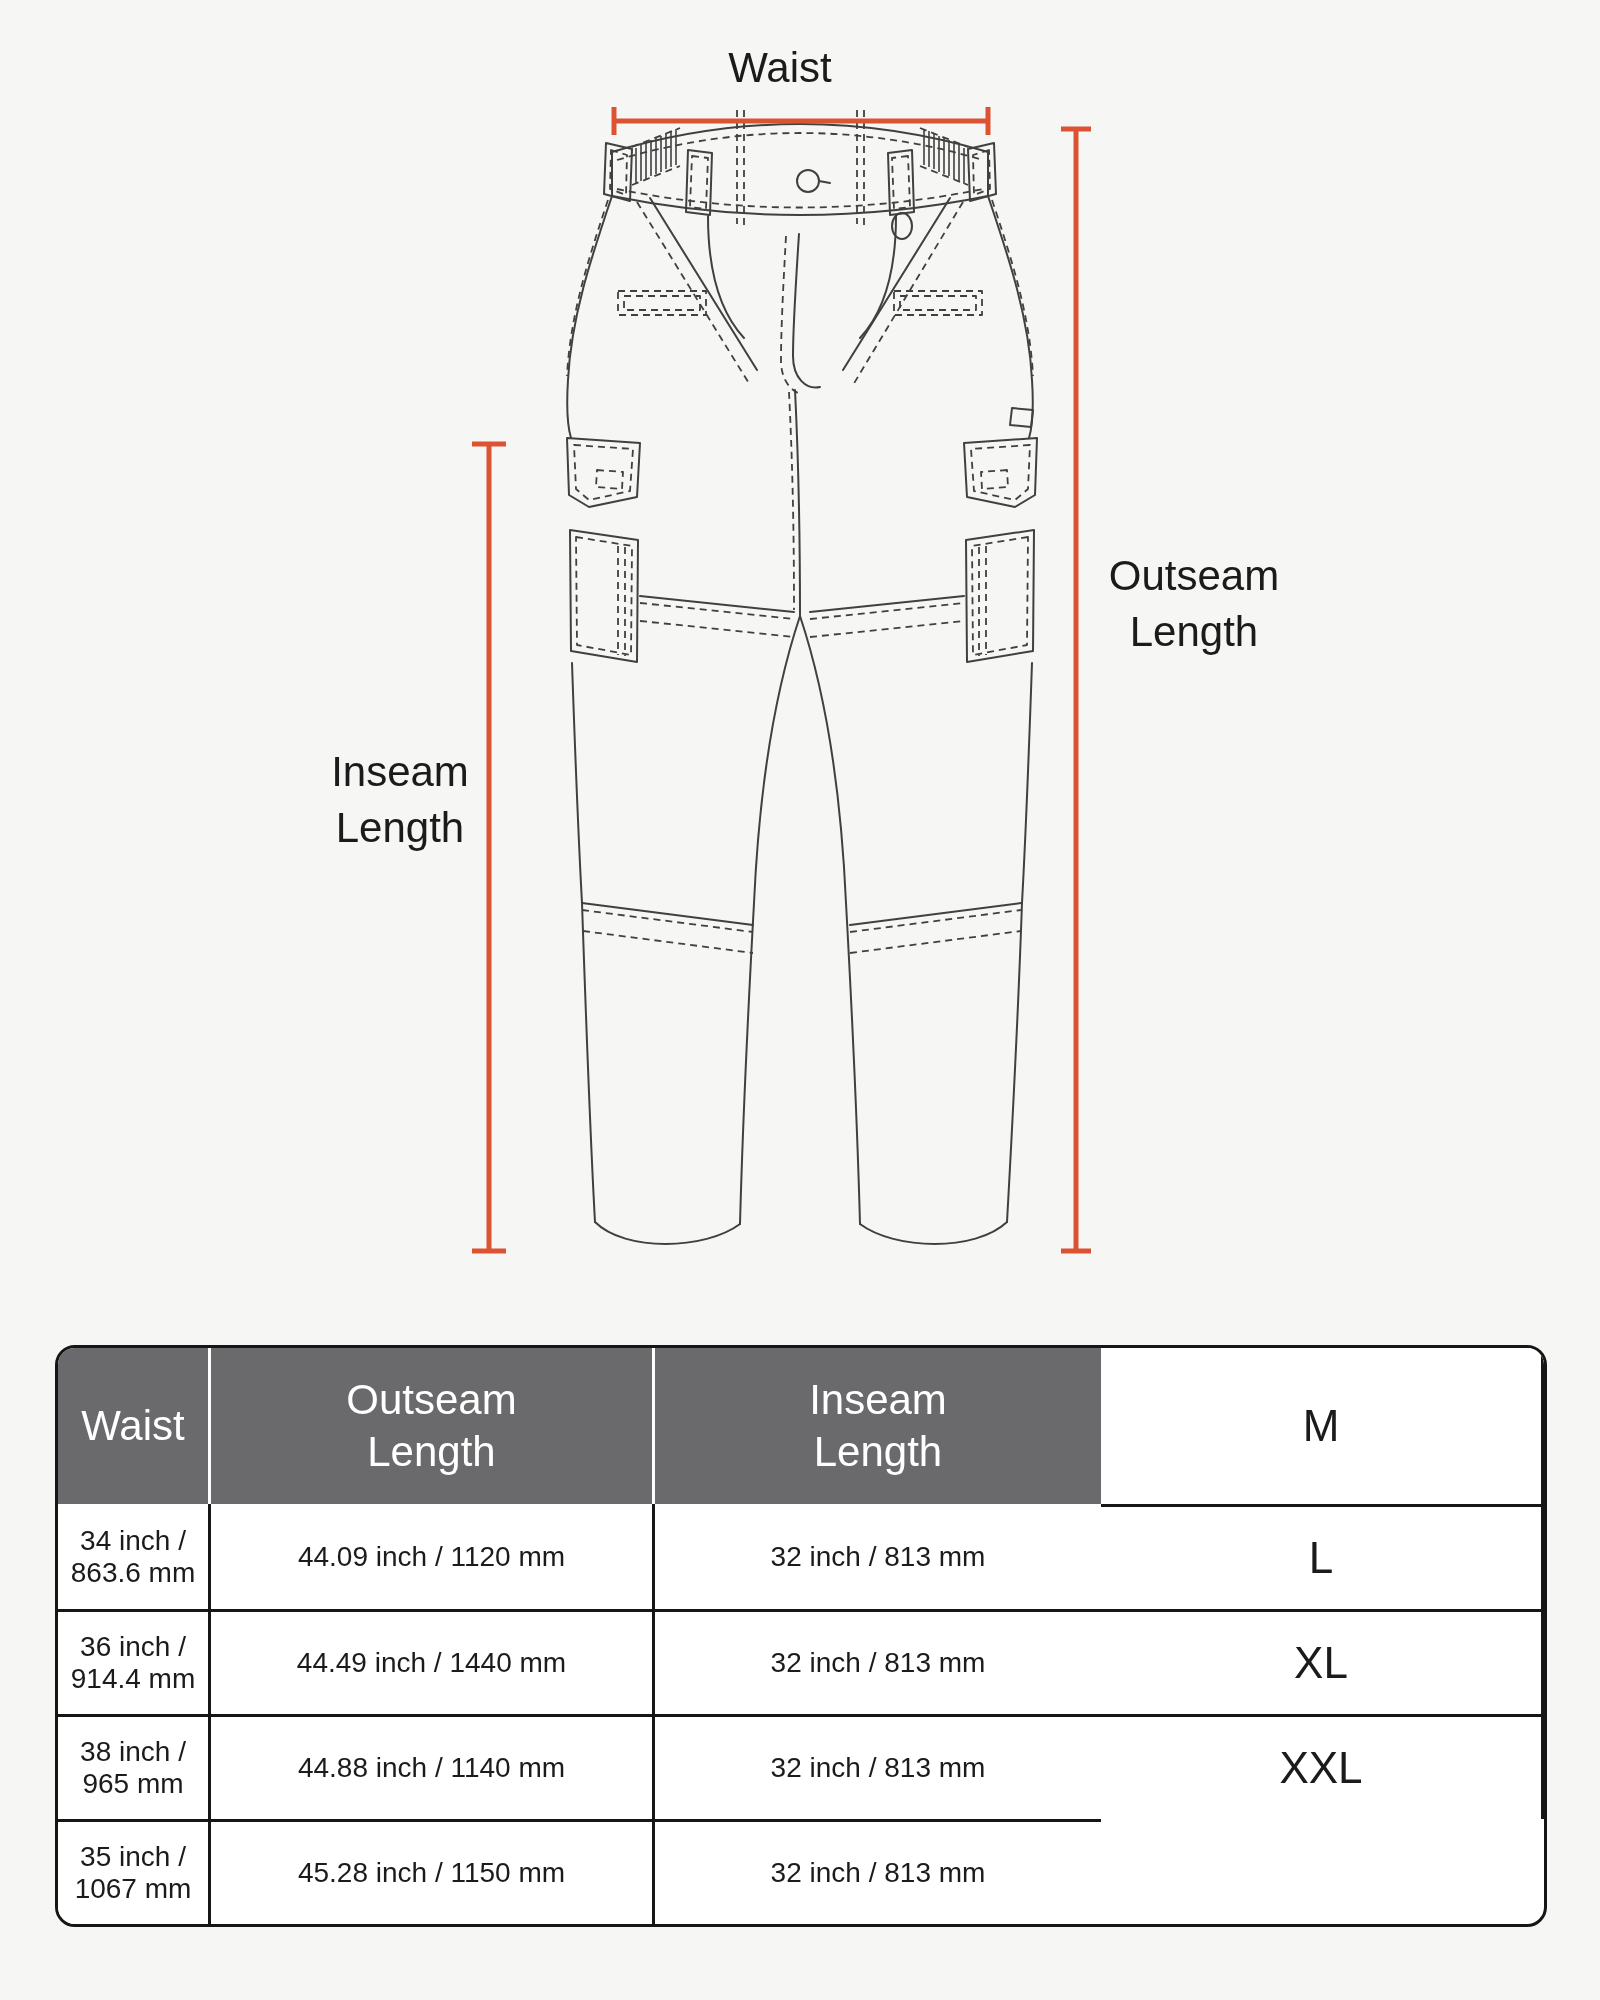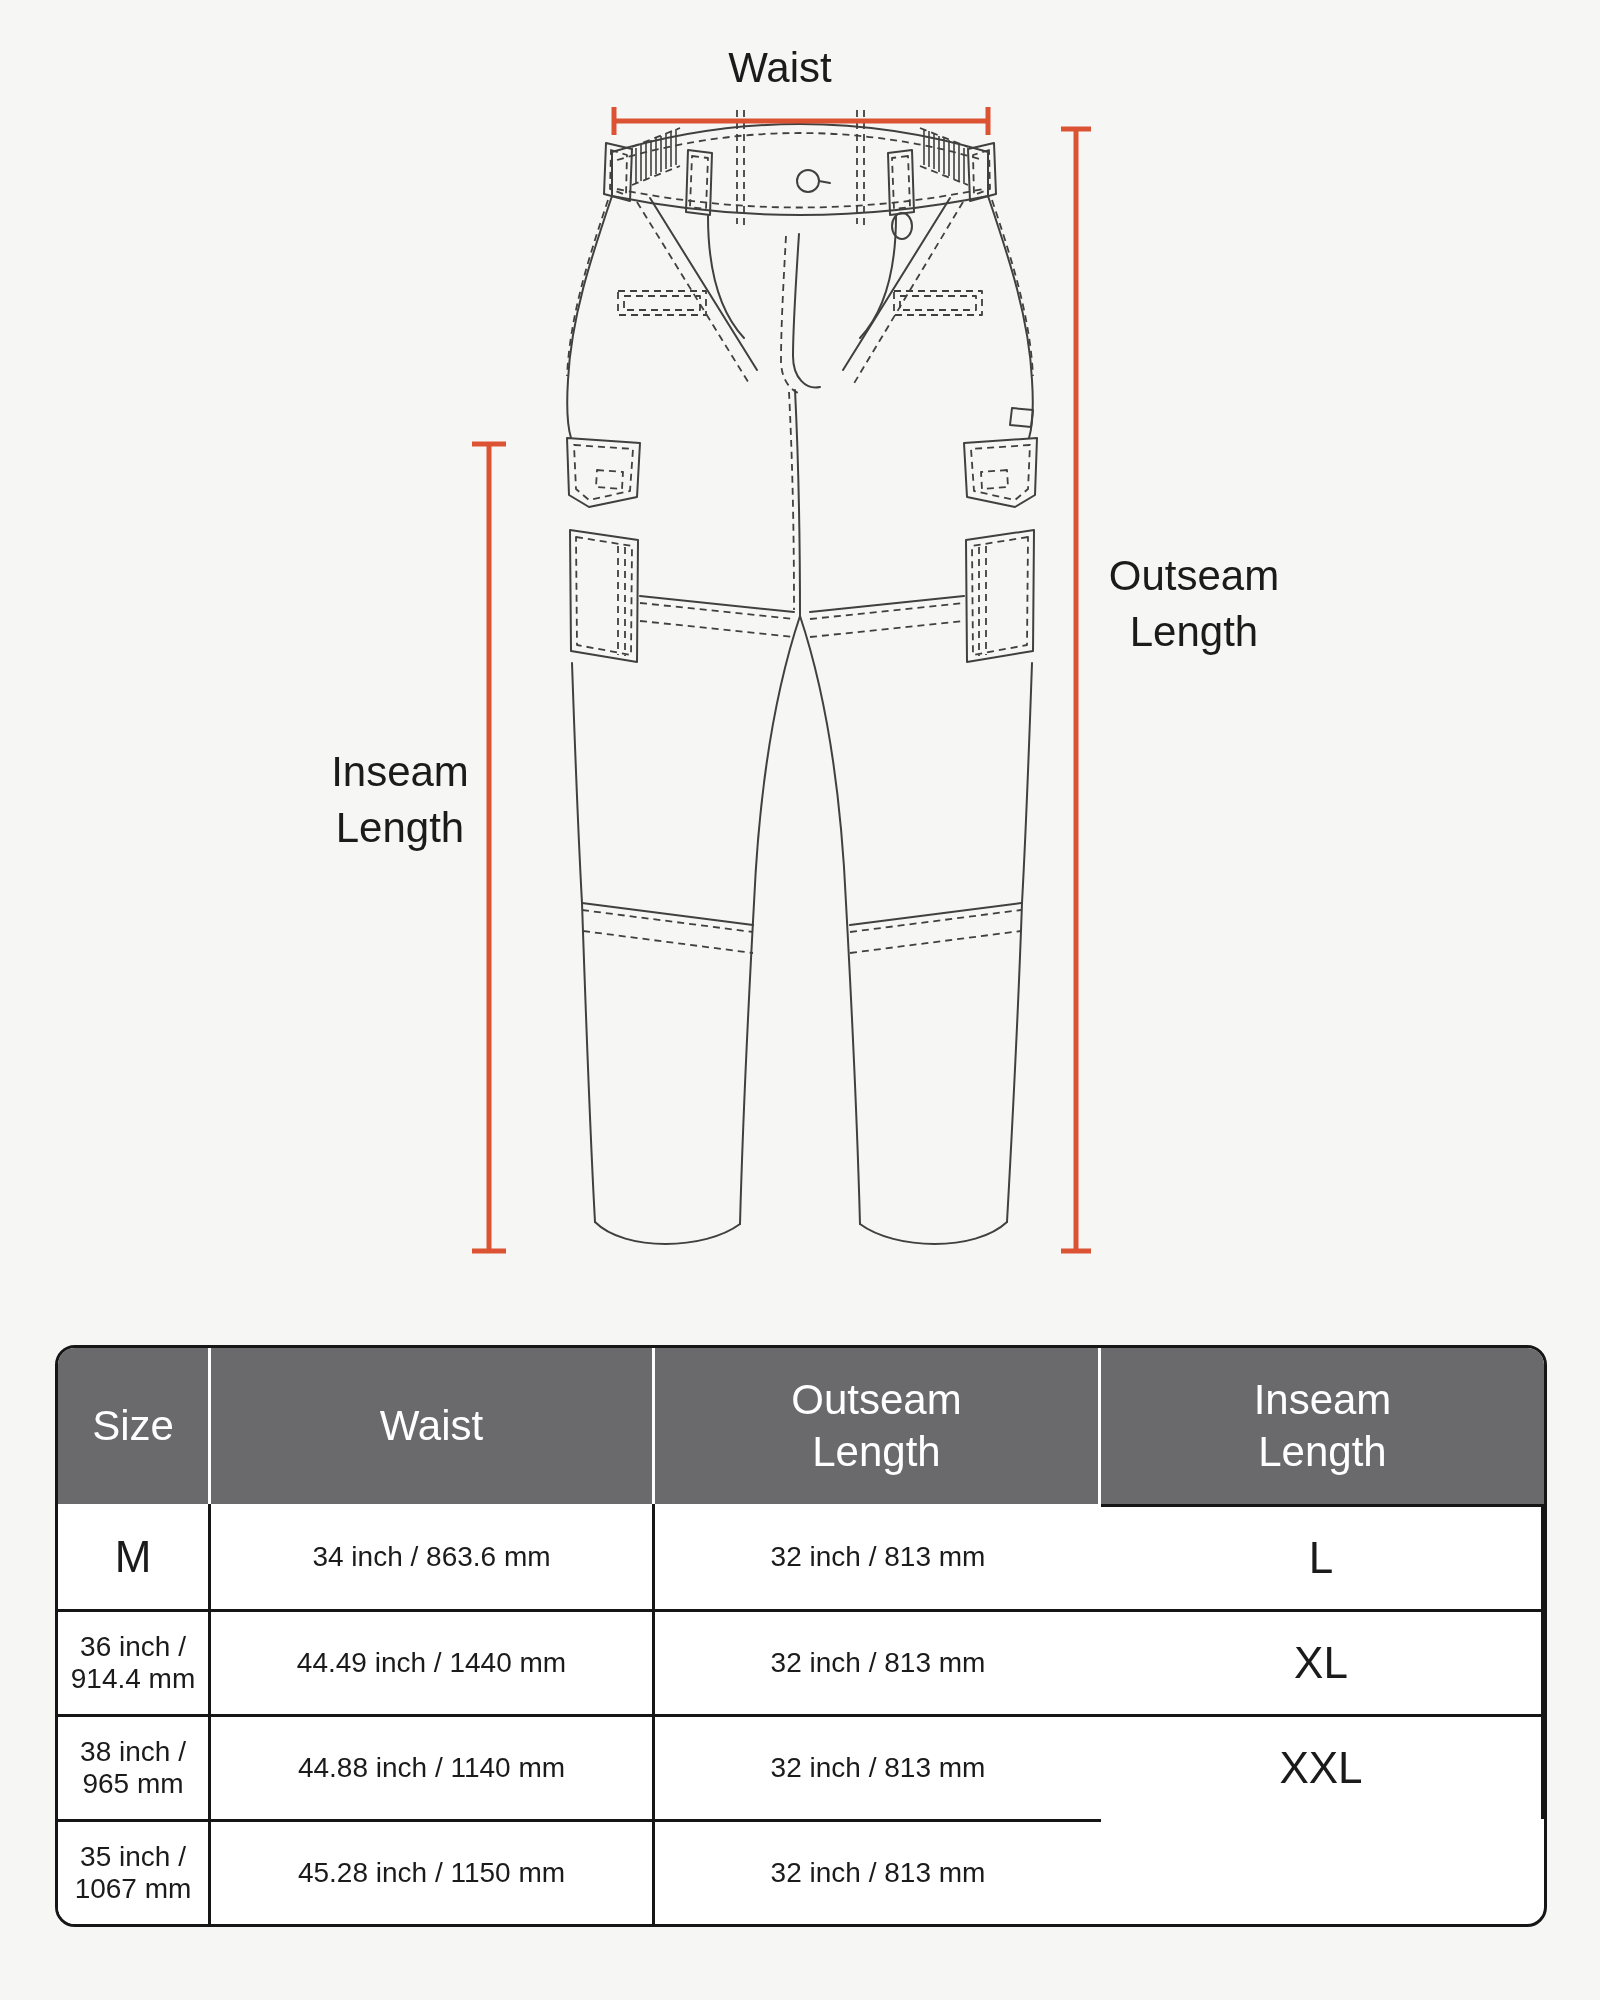--- a/index.html
+++ b/index.html
@@ -218,34 +218,32 @@
       <path class="m" d="M472,1251 L506,1251"></path>
     </g>
   </svg>
 
   <div class="diagram-label waist-label">Waist</div>
   <div class="diagram-label outseam-label">Outseam Length</div>
   <div class="diagram-label inseam-label">Inseam Length</div>
 
   <div class="size-table">
     <div class="th">
-        <span>Size</span>
-      </div>
-    <div class="th">
         <span>Waist</span>
       </div>
     <div class="th">
         <span>Outseam Length</span>
       </div>
     <div class="th last">
         <span>Inseam Length</span>
       </div>
 
     <div class="td size-cell first-row">M</div>
     <div class="td first-row">34 inch / 863.6 mm</div>
+    <div class="td first-row">44.09 inch / 1120 mm</div>
     <div class="td first-row last">32 inch / 813 mm</div>
 
     <div class="td size-cell">L</div>
     <div class="td">36 inch / 914.4 mm</div>
     <div class="td">44.49 inch / 1440 mm</div>
     <div class="td last">32 inch / 813 mm</div>
 
     <div class="td size-cell">XL</div>
     <div class="td">38 inch / 965 mm</div>
     <div class="td">44.88 inch / 1140 mm</div>

